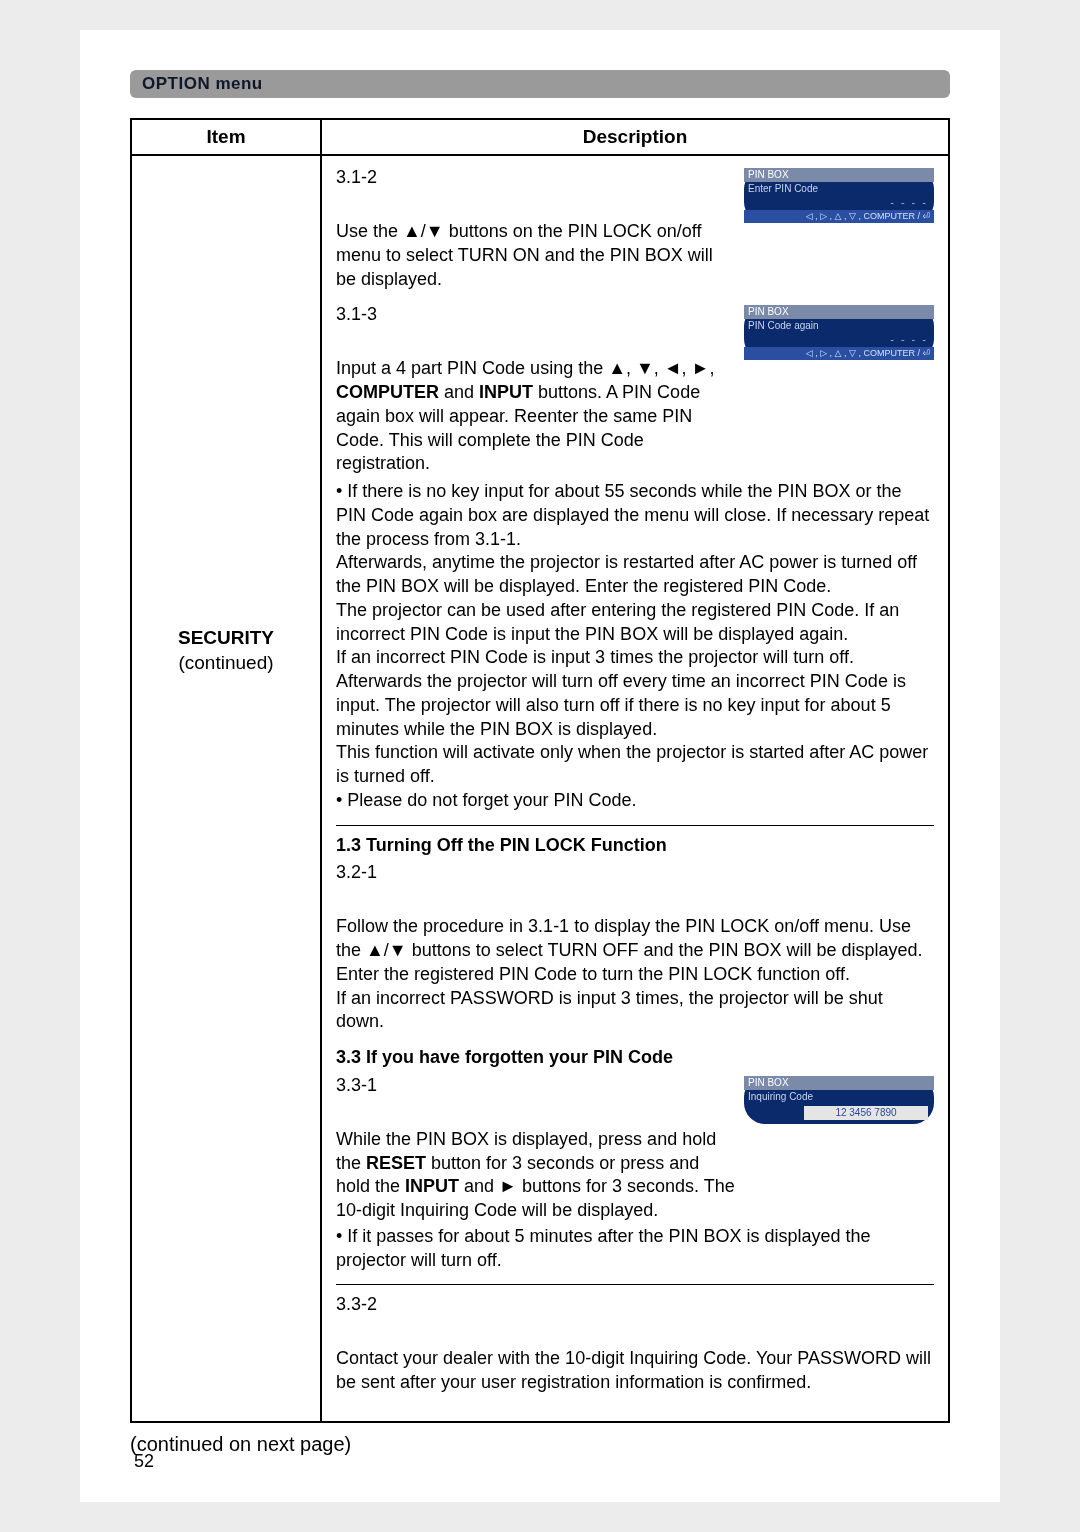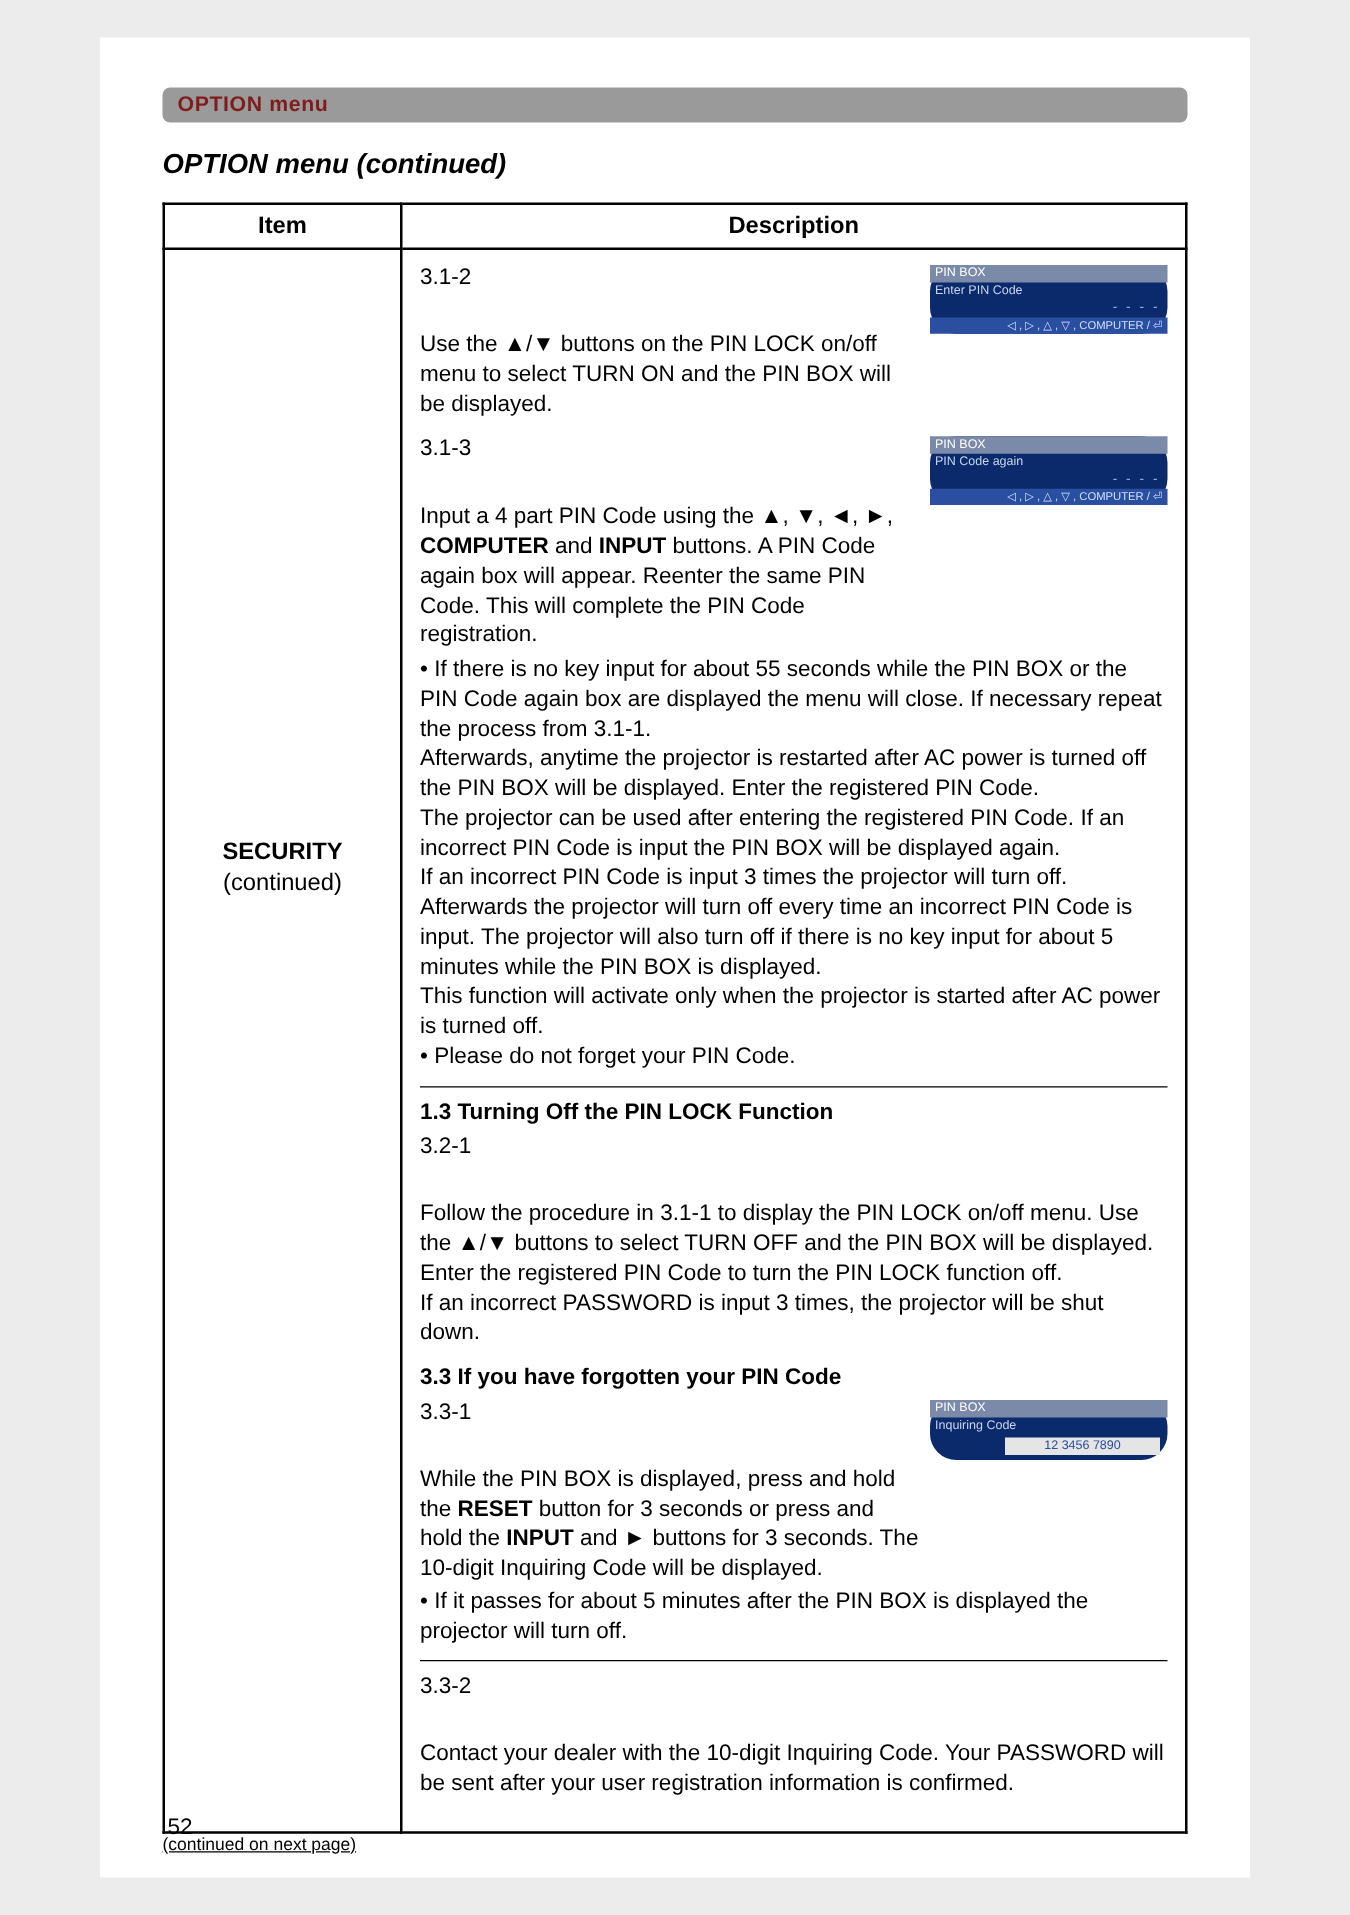--- a/index.html
+++ b/index.html
@@ -27,21 +27,21 @@
     position: relative;
   }
   .tab {
     background: #9a9a9a;
     border-radius: 6px;
     padding: 4px 12px;
     width: 100%;
     margin-bottom: 20px;
   }
   .tab-text {
-    color: #7f1d1d;
+    color: #0f172a;
     font-weight: bold;
     font-size: 17px;
     letter-spacing: 0.5px;
   }
   .section-title {
     font-style: italic;
     font-weight: bold;
     font-size: 22px;
     margin-bottom: 18px;
   }
@@ -128,42 +128,41 @@
     padding: 1px 4px;
   }
   .osd .osd-foot {
     background: #2a4fa0;
     color: #cfe0ff;
     font-size: 9px;
     text-align: right;
     padding: 1px 4px;
   }
   .foot-note {
-    font-size: 14px;
-    text-decoration: underline;
+    font-size: 20px;
+    margin-top: 10px;
   }
   .page-num {
     position: absolute;
     left: 54px;
     bottom: 30px;
     font-size: 18px;
   }
   .clearfix::after { content: ""; display: block; clear: both; }
 </style>
 </head>
 <body>
 
 <div class="page-wrap">
   <div class="page">
 
     <div class="tab">
       <span class="tab-text">OPTION menu</span>
     </div>
 
-    <div class="section-title">OPTION menu (continued)</div>
 
     <table class="main">
       <colgroup>
           <col class="item">
           <col class="desc">
         </colgroup>
       <thead>
         <tr>
           <th>Item</th>
           <th>Description</th>

